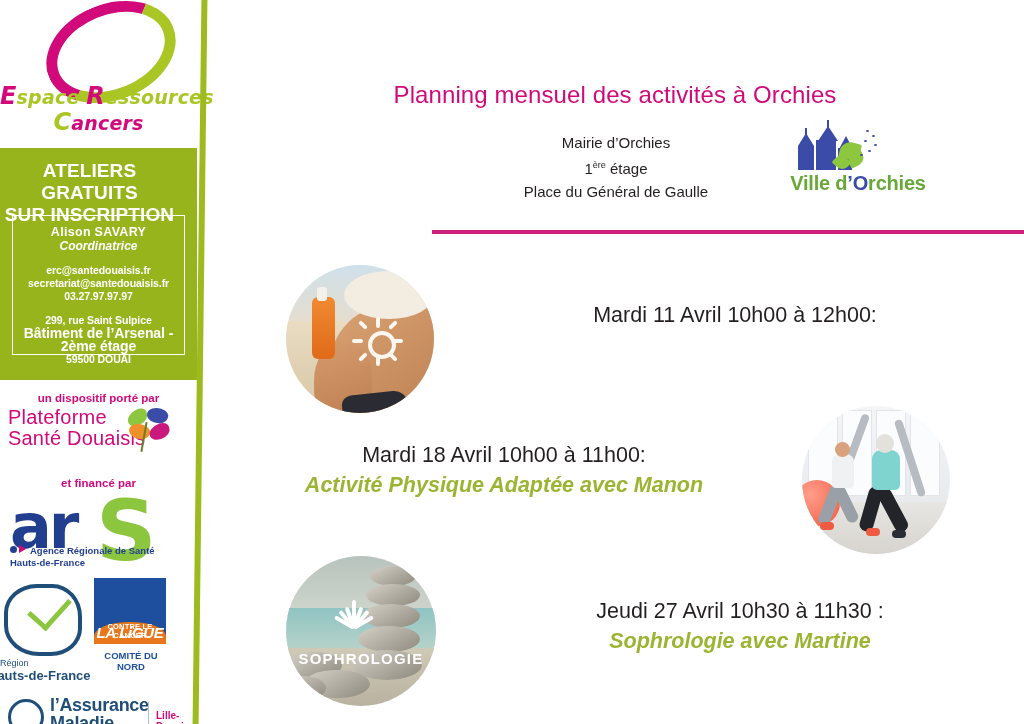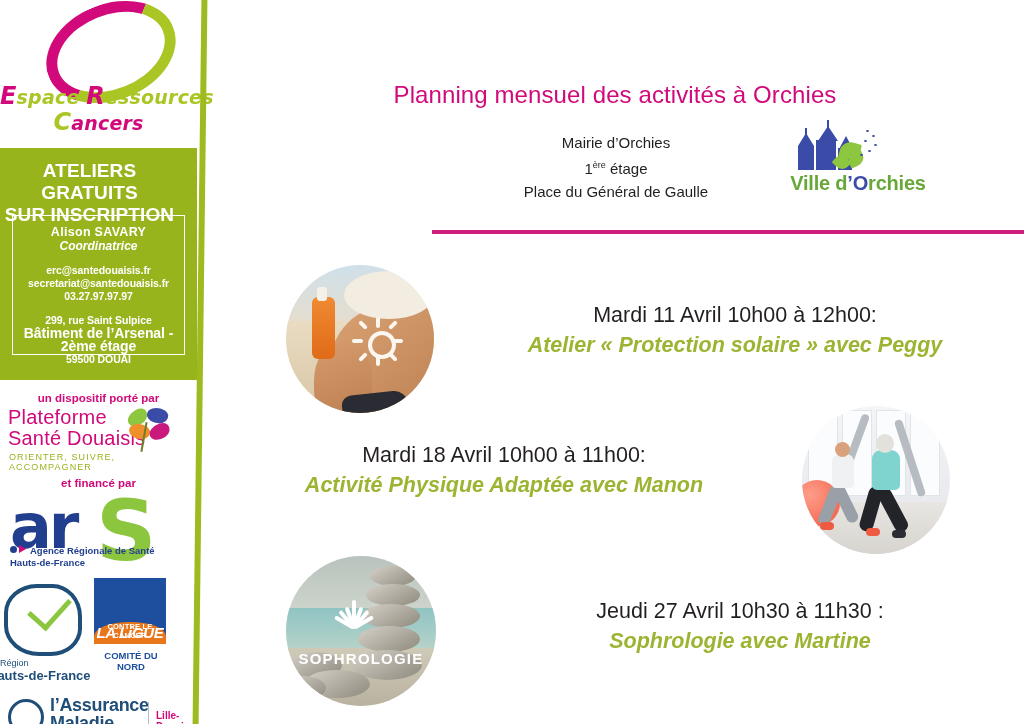--- a/index.html
+++ b/index.html
@@ -654,21 +654,20 @@
   </div>
 
   <div id="sponsors">
 
     <div id="psd-block">
       <div class="sponsor-caption">un dispositif porté par</div>
       <div id="psd-name">
         <div>Plateforme</div>
         <div>Santé Douaisis</div>
       </div>
-      <div id="psd-tag">ORIENTER, SUIVRE, ACCOMPAGNER</div>
       <div id="psd-butterfly">
         <div class="petal" style="left:2px;  top:2px;  background:#8dc63f; transform:rotate(-28deg);"></div>
         <div class="petal" style="left:22px; top:0px;  background:#3a4ba8; transform:rotate(18deg);"></div>
         <div class="petal" style="left:4px;  top:16px; background:#f0902a; transform:rotate(22deg);"></div>
         <div class="petal" style="left:24px; top:16px; background:#c9197d; transform:rotate(-20deg);"></div>
         <div style="position:absolute;left:18px;top:14px;width:2px;height:30px;background:#6b7f2a;transform:rotate(10deg);"></div>
       </div>
     </div>
 
     <div class="sponsor-caption" id="fin-caption">et financé par</div>
@@ -765,21 +764,20 @@
     <div class="sunray" style="left:90px; top:90px; width:4px;  height:11px;"></div>
     <div class="sunray" style="left:66px; top:74px; width:11px; height:4px;"></div>
     <div class="sunray" style="left:106px;top:74px; width:11px; height:4px;"></div>
     <div class="sunray" style="left:72px; top:58px; width:10px; height:4px; transform:rotate(45deg);"></div>
     <div class="sunray" style="left:102px;top:58px; width:10px; height:4px; transform:rotate(-45deg);"></div>
     <div class="sunray" style="left:72px; top:90px; width:10px; height:4px; transform:rotate(-45deg);"></div>
     <div class="sunray" style="left:102px;top:90px; width:10px; height:4px; transform:rotate(45deg);"></div>
   </div>
   <div class="ev-text" id="ev1-text">
     <div class="ev-when">Mardi 11 Avril 10h00 à 12h00:</div>
-    <div class="ev-what">Atelier « Protection solaire » avec Peggy</div>
   </div>
 
   <div class="photo" id="photo2">
     <div id="p2-bg"></div>
     <div class="p2-win" style="left:6px;"></div>
     <div class="p2-win" style="left:40px;"></div>
     <div class="p2-win" style="left:74px;"></div>
     <div class="p2-win" style="left:108px;"></div>
     <div id="p2-floor"></div>
     <div class="p2-bar" style="left:46px; top:6px;  height:84px; transform:rotate(20deg);"></div>

